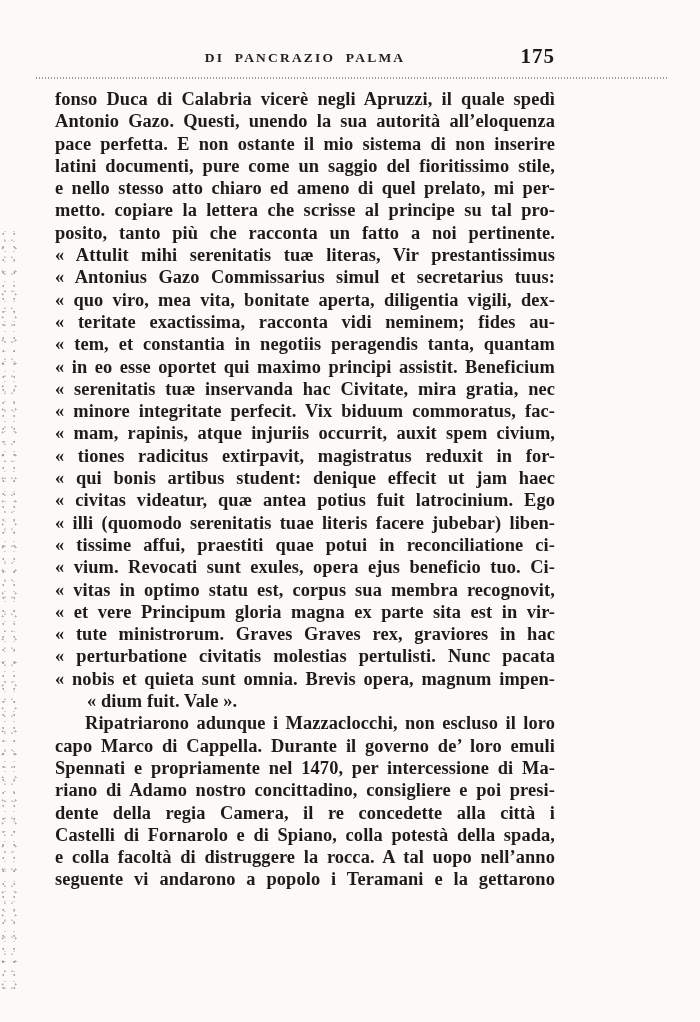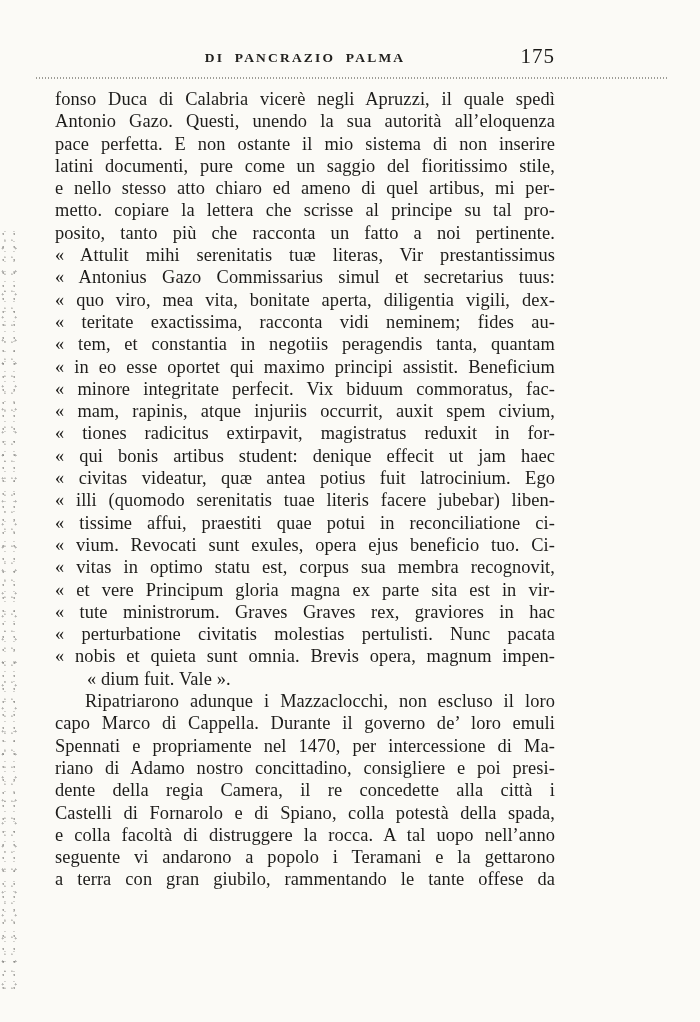--- a/index.html
+++ b/index.html
@@ -30,32 +30,32 @@
     position:absolute;left:0;right:0;top:4px;
     text-align:center;
     font-weight:bold;
     font-size:13.5px;
     letter-spacing:2.2px;
     word-spacing:5px;
     color:#22211f;
   }
   .page-number{
     position:absolute;right:0;top:-2px;
-    font-weight:normal;
+    font-weight:bold;
     font-size:21px;
     letter-spacing:1px;
     color:#1b1a18;
   }
   .rule{
     position:absolute;left:36px;top:77px;width:632px;height:2px;
     background-image:repeating-linear-gradient(90deg,#8d8c85 0 1px,transparent 1px 3px);
     opacity:.85;
   }
   .body{
-    position:absolute;left:55px;top:88px;width:500px;
+    position:absolute;left:55px;top:88px;width:500px;font-weight:bold;
   }
   .line{
     font-size:18.4px;
     line-height:22.3px;
     height:22.3px;
     white-space:nowrap;
     text-align:justify;
     text-align-last:justify;
     letter-spacing:.1px;
   }
@@ -80,29 +80,30 @@
     <div class="page-number">175</div>
   </header>
 
   <div class="rule"></div>
 
   <main class="body">
       <div class="line">fonso Duca di Calabria vicerè negli Apruzzi, il quale spedì</div>
       <div class="line">Antonio Gazo. Questi, unendo la sua autorità all’eloquenza</div>
       <div class="line">pace perfetta. E non ostante il mio sistema di non inserire</div>
       <div class="line">latini documenti, pure come un saggio del fioritissimo stile,</div>
-      <div class="line">e nello stesso atto chiaro ed ameno di quel artibus, mi per-</div>
+      <div class="line">e nello stesso atto chiaro ed ameno di quel prelato, mi per-</div>
       <div class="line">metto. copiare la lettera che scrisse al principe su tal pro-</div>
       <div class="line">posito, tanto più che racconta un fatto a noi pertinente.</div>
       <div class="line">« Attulit mihi serenitatis tuæ literas, Vir prestantissimus</div>
       <div class="line">« Antonius Gazo Commissarius simul et secretarius tuus:</div>
       <div class="line">« quo viro, mea vita, bonitate aperta, diligentia vigili, dex-</div>
       <div class="line">« teritate exactissima, racconta vidi neminem; fides au-</div>
       <div class="line">« tem, et constantia in negotiis peragendis tanta, quantam</div>
       <div class="line">« in eo esse oportet qui maximo principi assistit. Beneficium</div>
+      <div class="line">« serenitatis tuæ inservanda hac Civitate, mira gratia, nec</div>
       <div class="line">« minore integritate perfecit. Vix biduum commoratus, fac-</div>
       <div class="line">« mam, rapinis, atque injuriis occurrit, auxit spem civium,</div>
       <div class="line">« tiones radicitus extirpavit, magistratus reduxit in for-</div>
       <div class="line">« qui bonis artibus student: denique effecit ut jam haec</div>
       <div class="line">« civitas videatur, quæ antea potius fuit latrocinium. Ego</div>
       <div class="line">« illi (quomodo serenitatis tuae literis facere jubebar) liben-</div>
       <div class="line">« tissime affui, praestiti quae potui in reconciliatione ci-</div>
       <div class="line">« vium. Revocati sunt exules, opera ejus beneficio tuo. Ci-</div>
       <div class="line">« vitas in optimo statu est, corpus sua membra recognovit,</div>
       <div class="line">« et vere Principum gloria magna ex parte sita est in vir-</div>
@@ -111,15 +112,14 @@
       <div class="line">« nobis et quieta sunt omnia. Brevis opera, magnum impen-</div>
       <div class="line no-just">« dium fuit. Vale ».</div>
       <div class="line indent">Ripatriarono adunque i Mazzaclocchi, non escluso il loro</div>
       <div class="line">capo Marco di Cappella. Durante il governo de’ loro emuli</div>
       <div class="line">Spennati e propriamente nel 1470, per intercessione di Ma-</div>
       <div class="line">riano di Adamo nostro concittadino, consigliere e poi presi-</div>
       <div class="line">dente della regia Camera, il re concedette alla città i</div>
       <div class="line">Castelli di Fornarolo e di Spiano, colla potestà della spada,</div>
       <div class="line">e colla facoltà di distruggere la rocca. A tal uopo nell’anno</div>
       <div class="line">seguente vi andarono a popolo i Teramani e la gettarono</div>
-      <div class="line">a terra con gran giubilo, rammentando le tante offese da</div>
     </main>
 </div>
 
 </body></html>

